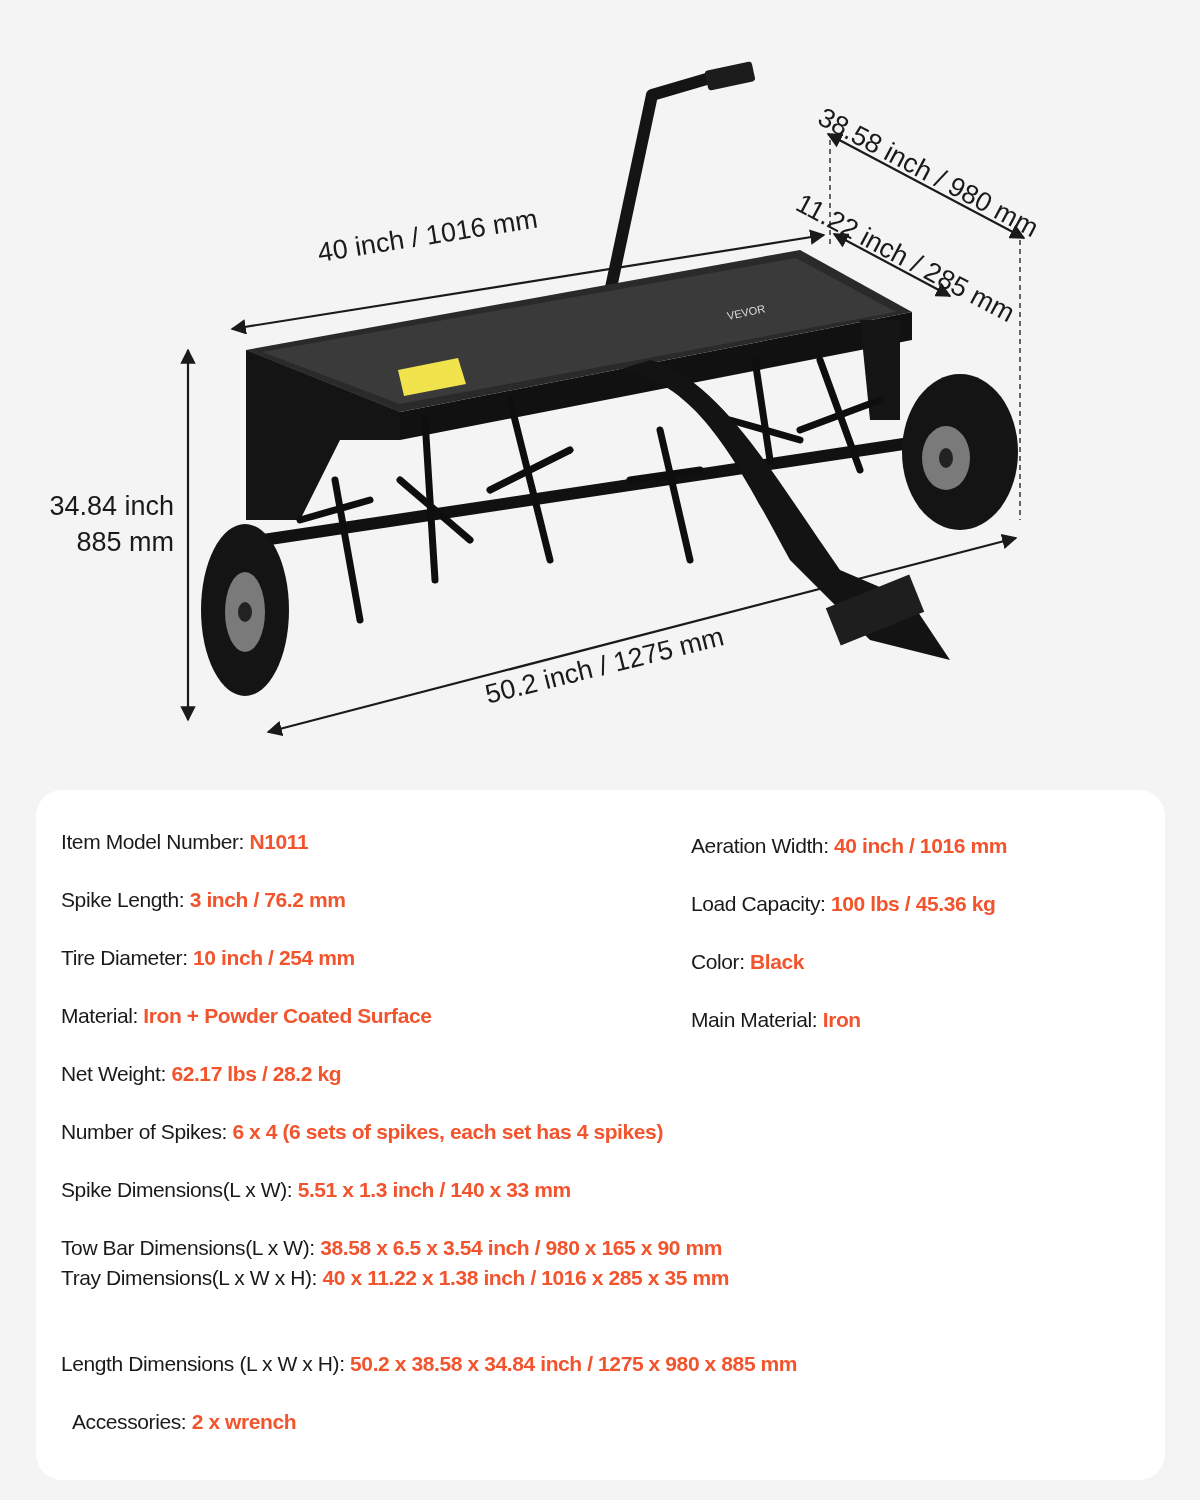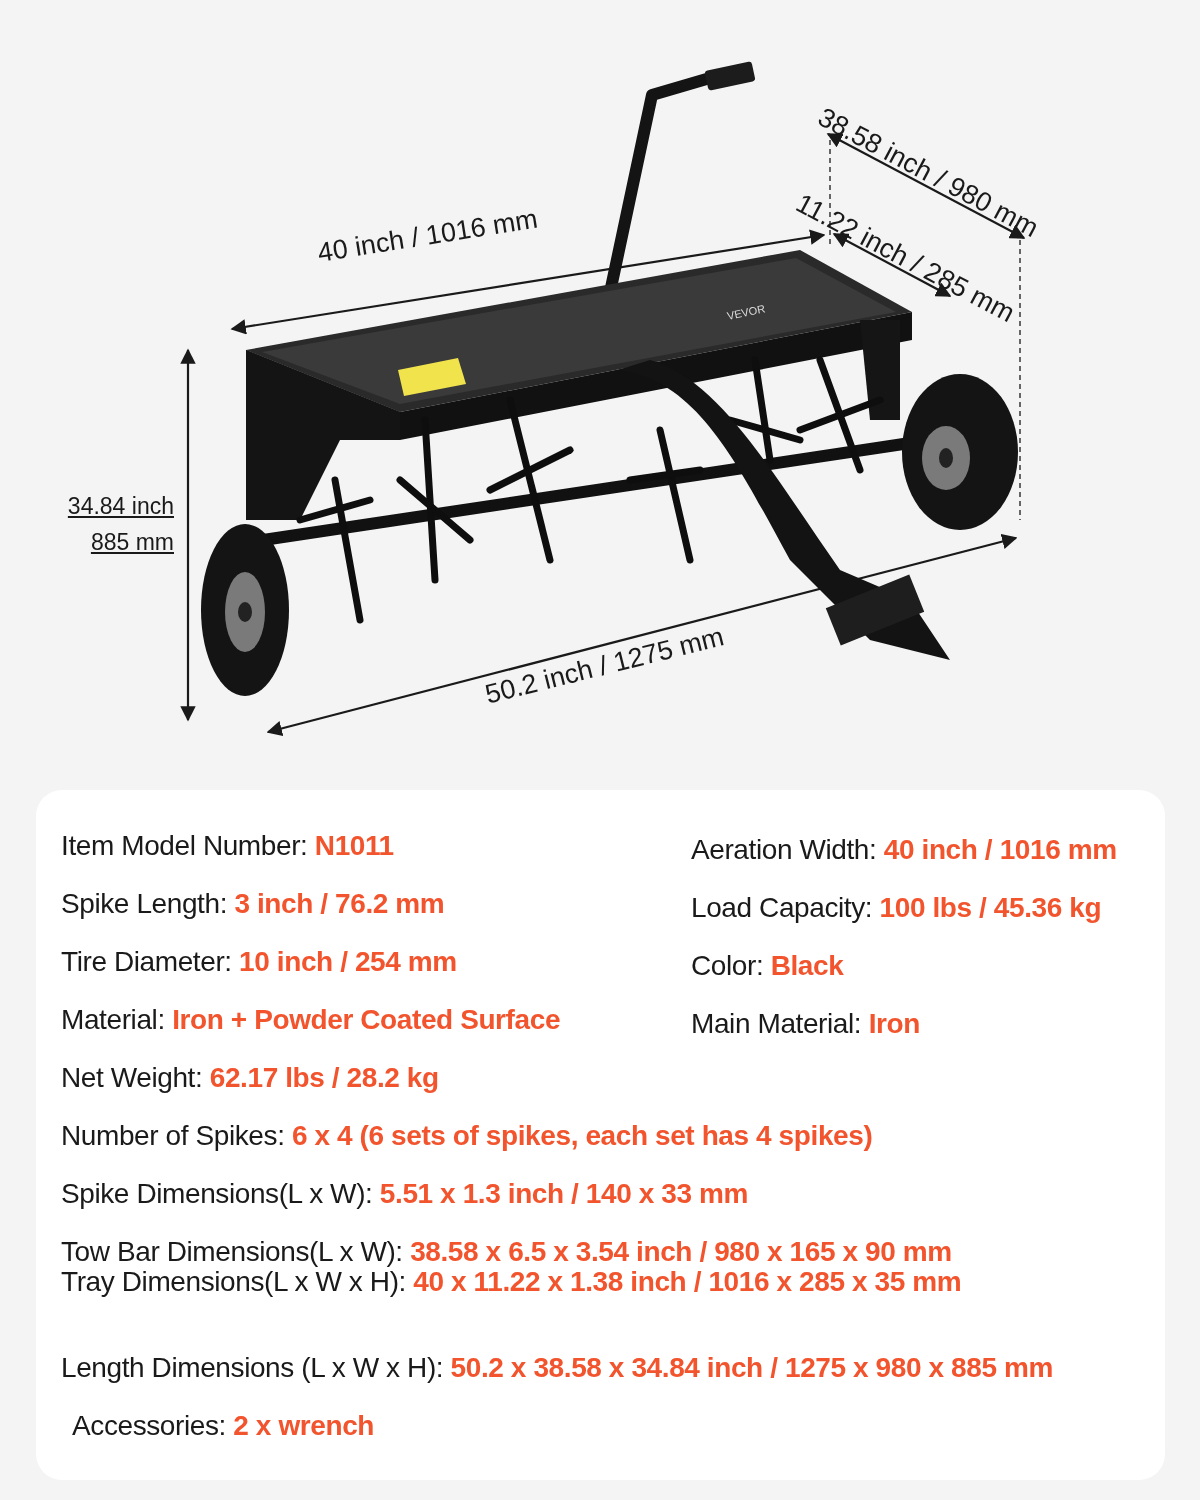--- a/index.html
+++ b/index.html
@@ -8,29 +8,29 @@
 
     .hero { position: absolute; left: 0; top: 0; width: 1200px; height: 780px; }
     .hero svg { position: absolute; left: 0; top: 0; }
 
     .dim-label {
       position: absolute; font-size: 27px; color: #1a1a1a; white-space: nowrap;
       transform-origin: left center;
     }
     .dim-height {
       position: absolute; left: 20px; top: 488px; width: 154px; text-align: right;
-      font-size: 23px; line-height: 36px; color: #1a1a1a; text-decoration: underline;
+      font-size: 27px; line-height: 36px; color: #1a1a1a;
     }
 
     .spec-card {
       position: absolute; left: 36px; top: 790px; width: 1129px; height: 690px;
       background: #ffffff; border-radius: 26px;
     }
     .spec-row {
-      position: absolute; font-size: 28px; white-space: nowrap; letter-spacing: -0.4px;
+      position: absolute; font-size: 21px; white-space: nowrap; letter-spacing: -0.4px;
     }
     .spec-row .label { color: #1a1a1a; }
     .spec-row .value { color: #f2542d; font-weight: bold; }
   </style>
 </head>
 <body>
 
 <section class="hero">
   <svg width="1200" height="780" viewBox="0 0 1200 780">
     <defs>

